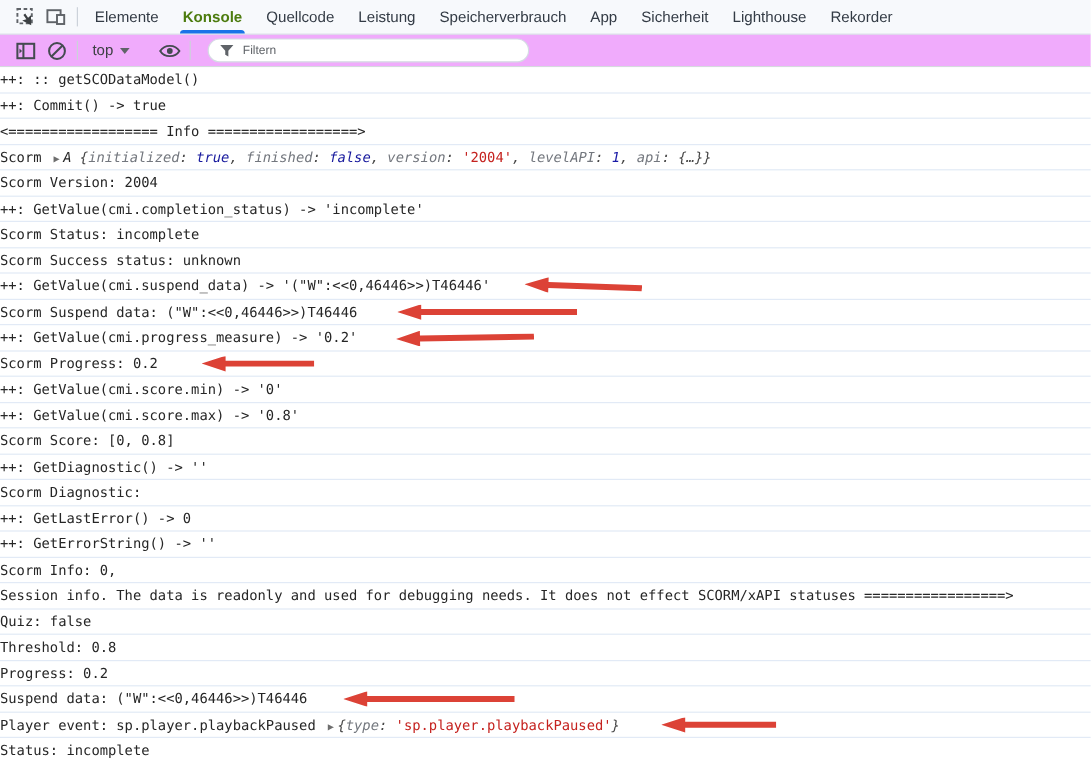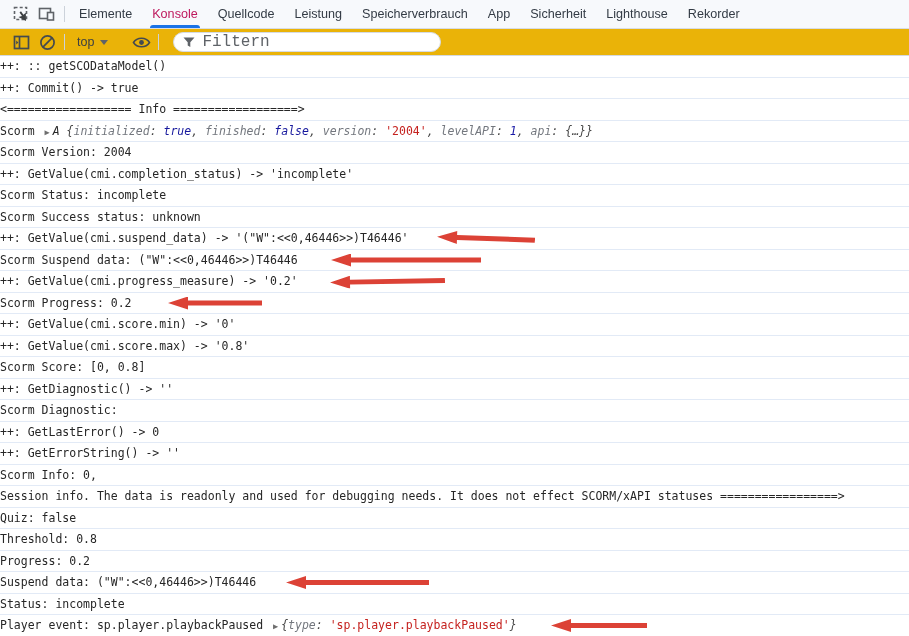--- a/index.html
+++ b/index.html
@@ -9,41 +9,41 @@
   
   .tabbar { height:29px; background:#f7f9fc; border-bottom:1px solid #d8dde5;
     display:flex; align-items:stretch; }
   .tool-icons { display:flex; align-items:center; padding-left:8px; }
   .icon-btn { width:26px; height:24px; display:flex; align-items:center; justify-content:center; }
   .vdiv { width:1px; height:16px; background:#ccd2da; margin:0 4px; align-self:center; }
 
   .tabs { display:flex; align-items:stretch; }
   .tab { display:flex; align-items:center; gap:5px; padding:0 10px; font-size:12.6px;
     color:#333b45; position:relative; cursor:default; white-space:nowrap; }
-  .tab.active { color:#be185d; font-weight:normal; }
+  .tab.active { color:#4d7c0f; font-weight:bold; }
   .tab.active::after { content:""; position:absolute; left:8px; right:8px; bottom:0;
     height:3px; background:#1a73e8; border-radius:3px 3px 0 0; }
   .warn { position:relative; width:15px; height:13px; }
   .warn::before { content:""; position:absolute; left:0; top:0; width:0; height:0;
     border-left:7.5px solid transparent; border-right:7.5px solid transparent;
     border-bottom:13px solid #e8710a; }
   .warn::after { content:"!"; position:absolute; left:6px; top:2px; color:#fff;
     font-size:9px; font-weight:bold; }
 
   
-  .ctoolbar { height:27px; background:#eab308; border-bottom:1px solid #d5d9de;
+  .ctoolbar { height:27px; background:#f0abfc; border-bottom:1px solid #d5d9de;
     display:flex; align-items:center; padding-left:8px; }
   .ctx { display:flex; align-items:center; gap:6px; padding:0 8px; font-size:12.5px; color:#3c4043; }
   .caret-down { width:0; height:0; border-left:4px solid transparent;
     border-right:4px solid transparent; border-top:5px solid #5f6368; }
   .filterbox { display:flex; align-items:center; gap:7px; margin-left:10px;
     width:268px; height:20px; background:#fff; border:1px solid #d5dbe4;
     border-radius:10px; padding:0 9px; }
-  .filterbox input { border:none; outline:none; font-size:16px; color:#3c4043;
-    width:200px; background:transparent; font-family:Liberation Mono, monospace; }
+  .filterbox input { border:none; outline:none; font-size:10px; color:#3c4043;
+    width:200px; background:transparent; font-family:Liberation Sans, sans-serif; }
   .filterbox input::placeholder { color:#5f6368; }
 
   
   .console { background:#fff; }
   .crow { position:relative; height:21.5px; line-height:21px; border-bottom:1px solid #e2eaf6;
     font-family:"DejaVu Sans Mono", monospace; font-size:11.5px;
     white-space:pre; overflow:hidden; }
   .seg-plain { color:#262626; }
   .seg-caret { color:#6e6e6e; font-size:8.5px; padding:0 3px; }
   .seg-cls   { font-style:italic; color:#262626; }
@@ -161,15 +161,15 @@
     <div class="crow"><span class="seg-plain">++: GetDiagnostic() -&gt; ''</span></div>
     <div class="crow"><span class="seg-plain">Scorm Diagnostic:</span></div>
     <div class="crow"><span class="seg-plain">++: GetLastError() -&gt; 0</span></div>
     <div class="crow"><span class="seg-plain">++: GetErrorString() -&gt; ''</span></div>
     <div class="crow"><span class="seg-plain">Scorm Info: 0,</span></div>
     <div class="crow"><span class="seg-plain">Session info. The data is readonly and used for debugging needs. It does not effect SCORM/xAPI statuses =================&gt;</span></div>
     <div class="crow"><span class="seg-plain">Quiz: false</span></div>
     <div class="crow"><span class="seg-plain">Threshold: 0.8</span></div>
     <div class="crow"><span class="seg-plain">Progress: 0.2</span></div>
     <div class="crow"><span class="seg-plain">Suspend data: ("W":&lt;&lt;0,46446&gt;&gt;)T46446</span><div class="arrow" style="left: 286px; width: 143px;"></div></div>
+    <div class="crow"><span class="seg-plain">Player event: sp.player.playbackPaused </span><span class="seg-caret">▶</span><span class="seg-punct">{</span><span class="seg-key">type</span><span class="seg-punct">: </span><span class="seg-str">'sp.player.playbackPaused'</span><span class="seg-punct">}</span><div class="arrow" style="left: 551px; width: 96px;"></div></div>
     <div class="crow"><span class="seg-plain">Status: incomplete</span></div>
-    <div class="crow"><span class="seg-plain">Player event: sp.player.playbackPaused </span><span class="seg-caret">▶</span><span class="seg-punct">{</span><span class="seg-key">type</span><span class="seg-punct">: </span><span class="seg-str">'sp.player.playbackPaused'</span><span class="seg-punct">}</span><div class="arrow" style="left: 551px; width: 96px;"></div></div>
   </div>
 
 </body></html>

